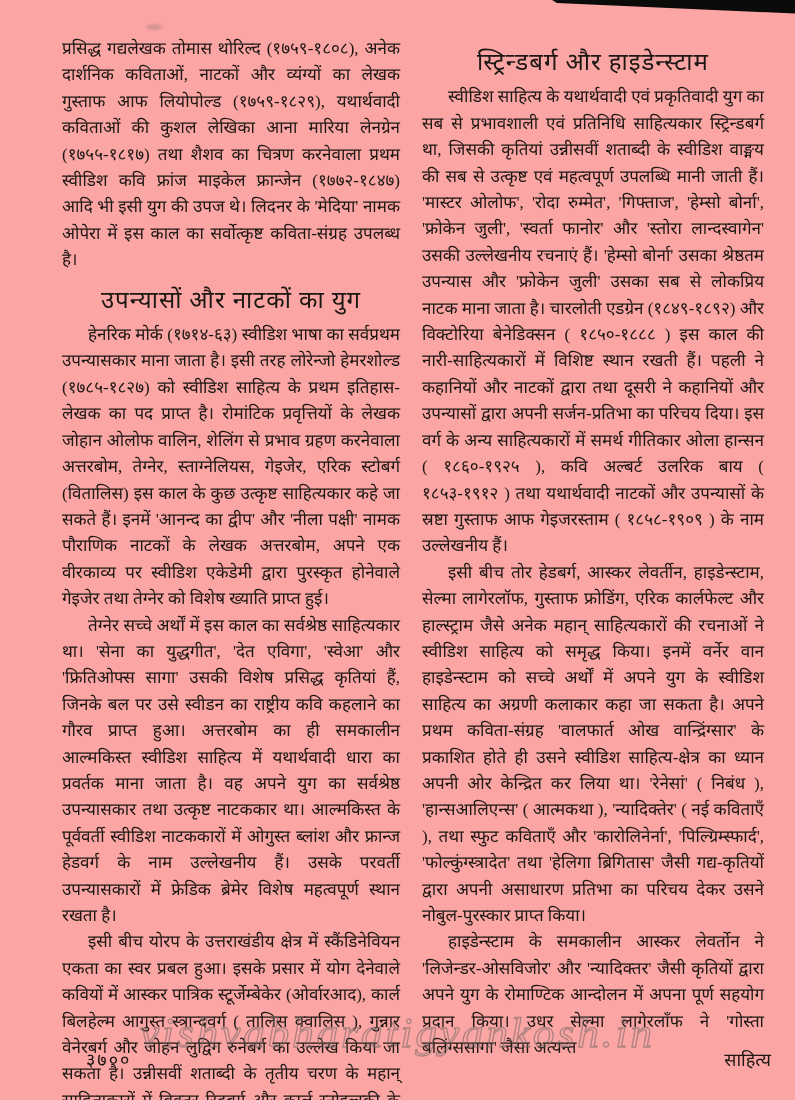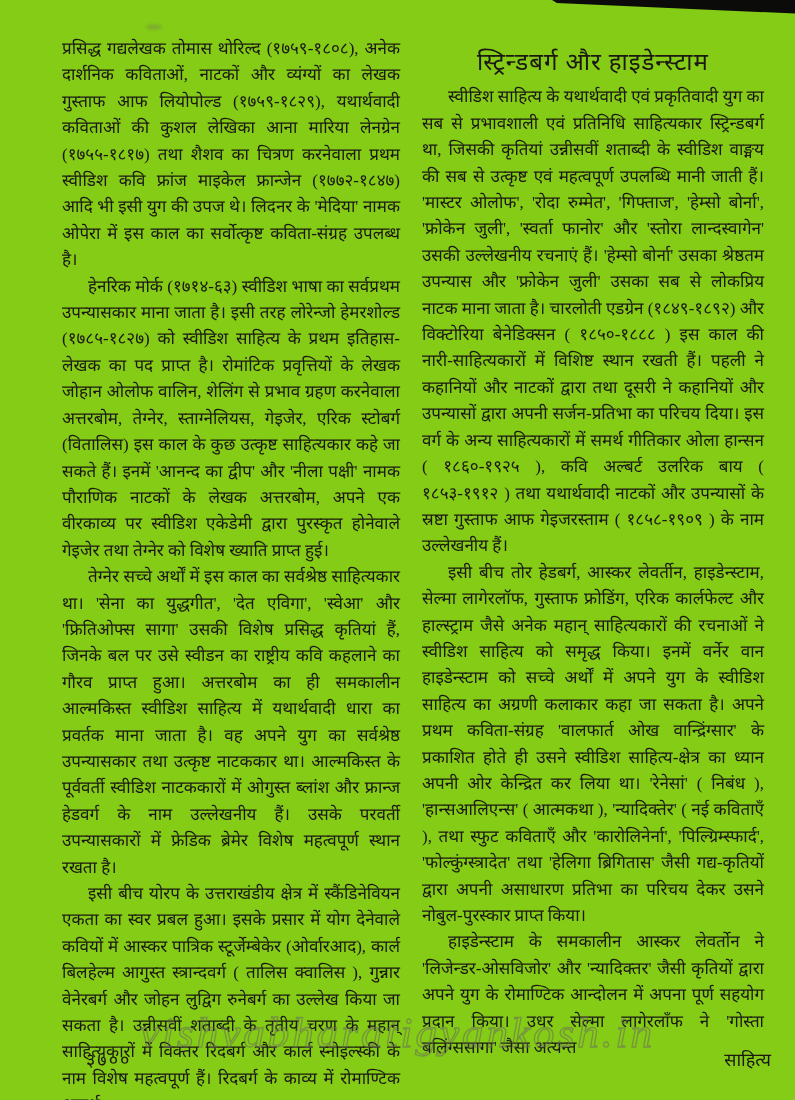--- a/index.html
+++ b/index.html
@@ -5,21 +5,21 @@
   html, body {
     margin: 0;
     padding: 0;
     background: #d8d5d0;
   }
   .page {
     position: relative;
     width: 795px;
     height: 1100px;
     margin: 0 auto;
-    background: #84cc16;
+    background: #fca5a5;
     overflow: hidden;
     font-family: "Liberation Serif", "DejaVu Serif", serif;
     color: #1b1712;
   }
   
   .scan-artifact-top {
     position: absolute;
     top: 0;
     left: 552px;
     width: 243px;
@@ -100,20 +100,21 @@
 
 <div class="page">
 
   <div class="scan-artifact-top"></div>
   <div class="scan-smudge"></div>
 
   <div class="columns">
 
     <div class="col col-left">
       <p class="no-indent">प्रसिद्ध गद्यलेखक तोमास थोरिल्द (१७५९-१८०८), अनेक दार्शनिक कविताओं, नाटकों और व्यंग्यों का लेखक गुस्ताफ आफ लियोपोल्ड (१७५९-१८२९), यथार्थवादी कविताओं की कुशल लेखिका आना मारिया लेनग्रेन (१७५५-१८१७) तथा शैशव का चित्रण करनेवाला प्रथम स्वीडिश कवि फ्रांज माइकेल फ्रान्जेन (१७७२-१८४७) आदि भी इसी युग की उपज थे। लिदनर के 'मेदिया' नामक ओपेरा में इस काल का सर्वोत्कृष्ट कविता-संग्रह उपलब्ध है।</p>
+      <h2 class="section-heading">उपन्यासों और नाटकों का युग</h2>
       <p>हेनरिक मोर्क (१७१४-६३) स्वीडिश भाषा का सर्वप्रथम उपन्यासकार माना जाता है। इसी तरह लोरेन्जो हेमरशोल्ड (१७८५-१८२७) को स्वीडिश साहित्य के प्रथम इतिहास-लेखक का पद प्राप्त है। रोमांटिक प्रवृत्तियों के लेखक जोहान ओलोफ वालिन, शेलिंग से प्रभाव ग्रहण करनेवाला अत्तरबोम, तेग्नेर, स्ताग्नेलियस, गेइजेर, एरिक स्टोबर्ग (वितालिस) इस काल के कुछ उत्कृष्ट साहित्यकार कहे जा सकते हैं। इनमें 'आनन्द का द्वीप' और 'नीला पक्षी' नामक पौराणिक नाटकों के लेखक अत्तरबोम, अपने एक वीरकाव्य पर स्वीडिश एकेडेमी द्वारा पुरस्कृत होनेवाले गेइजेर तथा तेग्नेर को विशेष ख्याति प्राप्त हुई।</p>
       <p>तेग्नेर सच्चे अर्थों में इस काल का सर्वश्रेष्ठ साहित्यकार था। 'सेना का युद्धगीत', 'देत एविगा', 'स्वेआ' और 'फ्रितिओफ्स सागा' उसकी विशेष प्रसिद्ध कृतियां हैं, जिनके बल पर उसे स्वीडन का राष्ट्रीय कवि कहलाने का गौरव प्राप्त हुआ। अत्तरबोम का ही समकालीन आल्मकिस्त स्वीडिश साहित्य में यथार्थवादी धारा का प्रवर्तक माना जाता है। वह अपने युग का सर्वश्रेष्ठ उपन्यासकार तथा उत्कृष्ट नाटककार था। आल्मकिस्त के पूर्ववर्ती स्वीडिश नाटककारों में ओगुस्त ब्लांश और फ्रान्ज हेडवर्ग के नाम उल्लेखनीय हैं। उसके परवर्ती उपन्यासकारों में फ्रेडिक ब्रेमेर विशेष महत्वपूर्ण स्थान रखता है।</p>
       <p>इसी बीच योरप के उत्तराखंडीय क्षेत्र में स्कैंडिनेवियन एकता का स्वर प्रबल हुआ। इसके प्रसार में योग देनेवाले कवियों में आस्कर पात्रिक स्टूर्जेम्बेकेर (ओर्वारआद), कार्ल बिलहेल्म आगुस्त स्त्रान्दवर्ग ( तालिस क्वालिस ), गुन्नार वेनेरबर्ग और जोहन लुद्विग रुनेबर्ग का उल्लेख किया जा सकता है। उन्नीसवीं शताब्दी के तृतीय चरण के महान् साहित्यकारों में विक्तर रिदबर्ग और कार्ल स्नोइल्स्की के नाम विशेष महत्वपूर्ण हैं। रिदबर्ग के काव्य में रोमाण्टिक आदर्श-</p>
     </div>
 
     <div class="col col-right">
       <h2 class="section-heading">स्ट्रिन्डबर्ग और हाइडेन्स्टाम</h2>
       <p>स्वीडिश साहित्य के यथार्थवादी एवं प्रकृतिवादी युग का सब से प्रभावशाली एवं प्रतिनिधि साहित्यकार स्ट्रिन्डबर्ग था, जिसकी कृतियां उन्नीसवीं शताब्दी के स्वीडिश वाङ्मय की सब से उत्कृष्ट एवं महत्वपूर्ण उपलब्धि मानी जाती हैं। 'मास्टर ओलोफ', 'रोदा रुम्मेत', 'गिफ्ताज', 'हेम्सो बोर्ना', 'फ्रोकेन जुली', 'स्वर्ता फानोर' और 'स्तोरा लान्दस्वागेन' उसकी उल्लेखनीय रचनाएं हैं। 'हेम्सो बोर्ना' उसका श्रेष्ठतम उपन्यास और 'फ्रोकेन जुली' उसका सब से लोकप्रिय नाटक माना जाता है। चारलोती एडग्रेन (१८४९-१८९२) और विक्टोरिया बेनेडिक्सन ( १८५०-१८८८ ) इस काल की नारी-साहित्यकारों में विशिष्ट स्थान रखती हैं। पहली ने कहानियों और नाटकों द्वारा तथा दूसरी ने कहानियों और उपन्यासों द्वारा अपनी सर्जन-प्रतिभा का परिचय दिया। इस वर्ग के अन्य साहित्यकारों में समर्थ गीतिकार ओला हान्सन ( १८६०-१९२५ ), कवि अल्बर्ट उलरिक बाय ( १८५३-१९१२ ) तथा यथार्थवादी नाटकों और उपन्यासों के स्रष्टा गुस्ताफ आफ गेइजरस्ताम ( १८५८-१९०९ ) के नाम उल्लेखनीय हैं।</p>
       <p>इसी बीच तोर हेडबर्ग, आस्कर लेवर्तीन, हाइडेन्स्टाम, सेल्मा लागेरलॉफ, गुस्ताफ फ्रोडिंग, एरिक कार्लफेल्ट और हाल्स्ट्राम जैसे अनेक महान् साहित्यकारों की रचनाओं ने स्वीडिश साहित्य को समृद्ध किया। इनमें वर्नेर वान हाइडेन्स्टाम को सच्चे अर्थों में अपने युग के स्वीडिश साहित्य का अग्रणी कलाकार कहा जा सकता है। अपने प्रथम कविता-संग्रह 'वालफार्त ओख वान्द्रिंग्सार' के प्रकाशित होते ही उसने स्वीडिश साहित्य-क्षेत्र का ध्यान अपनी ओर केन्द्रित कर लिया था। 'रेनेसां' ( निबंध ), 'हान्सआलिएन्स' ( आत्मकथा ), 'न्यादिक्तेर' ( नई कविताएँ ), तथा स्फुट कविताएँ और 'कारोलिनेर्ना', 'पिल्ग्रिम्स्फार्द', 'फोल्कुंग्स्त्रादेत' तथा 'हेलिगा ब्रिगितास' जैसी गद्य-कृतियों द्वारा अपनी असाधारण प्रतिभा का परिचय देकर उसने नोबुल-पुरस्कार प्राप्त किया।</p>
       <p>हाइडेन्स्टाम के समकालीन आस्कर लेवर्तोन ने 'लिजेन्डर-ओसविजोर' और 'न्यादिक्तर' जैसी कृतियों द्वारा अपने युग के रोमाण्टिक आन्दोलन में अपना पूर्ण सहयोग प्रदान किया। उधर सेल्मा लागेरलॉंफ ने 'गोस्ता बलिंग्ससागा' जैसा अत्यन्त</p>

